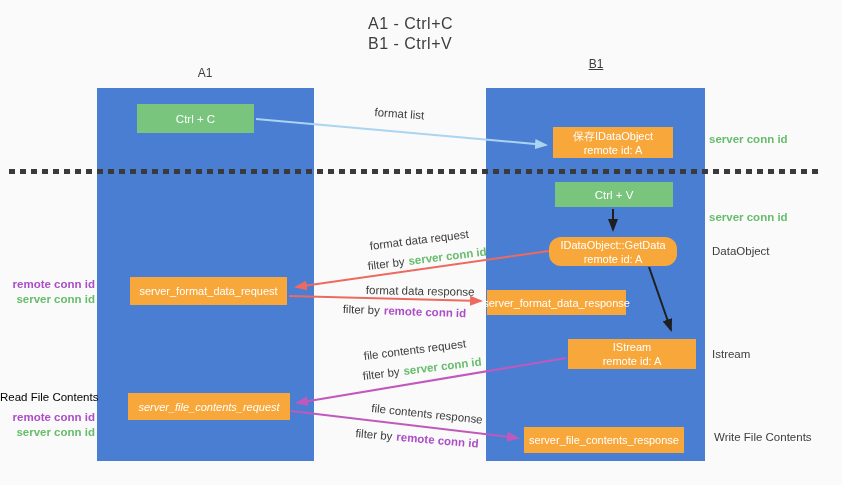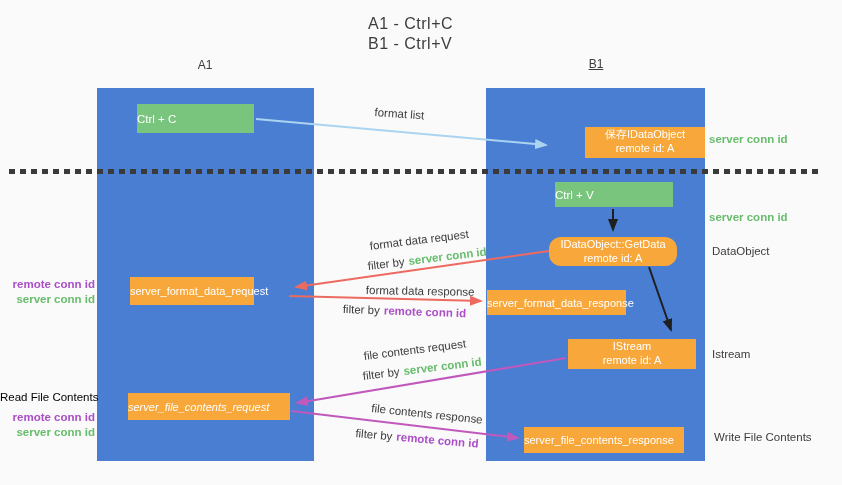--- a/index.html
+++ b/index.html
@@ -17,21 +17,21 @@
     letter-spacing:0.5px;
   }
   .lane-header{
     position:absolute;width:120px;text-align:center;
     font-size:12px;line-height:15px;color:var(--text-dark,#3d3d3d);
   }
   .lane{
     position:absolute;background:var(--lane-blue,#4a7ed3);
   }
   .box{
-    position:absolute;display:flex;align-items:center;
+    position:absolute;display:flex;align-items:center;justify-content:center;
     color:#fff;text-align:center;font-size:11.5px;
     box-sizing:border-box;
   }
   .box.green{background:var(--box-green,#79c57e);}
   .box.orange{background:var(--box-orange,#f8a73b);}
   .box.two-line{flex-direction:column;line-height:14px;font-size:11px;}
   .alabel{
     position:absolute;font-size:11.5px;color:var(--text-dark,#3d3d3d);
     white-space:nowrap;transform-origin:left top;
   }
@@ -58,21 +58,21 @@
 </head>
 <body>
 
 <div class="canvas">
 
   <div class="title">
     <div>A1 - Ctrl+C</div>
     <div>B1 - Ctrl+V</div>
   </div>
 
-  <div class="lane-header" style="left:145px;top:58px;">
+  <div class="lane-header" style="left:145px;top:66px;">
     <div>A1</div>
   </div>
   <div class="lane-header" style="left:536px;top:57px;text-decoration:underline;">
     <div>B1</div>
   </div>
 
   <div class="lane" style="left:97px;top:88px;width:217px;height:373px;"></div>
   <div class="lane" style="left:486px;top:88px;width:219px;height:373px;"></div>
 
   <div class="dotted-line"></div>
@@ -98,35 +98,35 @@
     <line x1="549" y1="251" x2="296" y2="287" style="stroke:var(--arrow-red,#ed6a60)" stroke-width="2" marker-end="url(#m-red)"></line>
     <line x1="289" y1="296" x2="481" y2="301" style="stroke:var(--arrow-red,#ed6a60)" stroke-width="2" marker-end="url(#m-red)"></line>
     <line x1="566" y1="358" x2="297" y2="403" style="stroke:var(--arrow-magenta,#c159bd)" stroke-width="2" marker-end="url(#m-magenta)"></line>
     <line x1="291" y1="411" x2="518" y2="438" style="stroke:var(--arrow-magenta,#c159bd)" stroke-width="2" marker-end="url(#m-magenta)"></line>
   </svg>
 
   <div class="box green z6" style="left:137px;top:104px;width:117px;height:29px;">
     <span>Ctrl + C</span>
   </div>
 
-  <div class="box orange two-line z6" style="left:553px;top:127px;width:120px;height:31px;margin-left:32px;">
+  <div class="box orange two-line z6" style="left:553px;top:127px;width:120px;height:31px;">
     <span>保存IDataObject</span>
     <span>remote id: A</span>
   </div>
 
   <div class="box green z6" style="left:555px;top:182px;width:118px;height:25px;">
     <span>Ctrl + V</span>
   </div>
 
   <div class="box orange two-line z6" style="left:549px;top:237px;width:128px;height:29px;border-radius:12px;">
     <span>IDataObject::GetData</span>
     <span>remote id: A</span>
   </div>
 
-  <div class="box orange z6" style="left:130px;top:277px;width:124px;height:28px;font-size:11px;">
+  <div class="box orange z6" style="left:130px;top:277px;width:157px;height:28px;font-size:11px;">
     <span>server_format_data_request</span>
   </div>
 
   <div class="box orange z6" style="left:487px;top:290px;width:139px;height:25px;font-size:11px;">
     <span>server_format_data_response</span>
   </div>
 
   <div class="box orange two-line z6" style="left:568px;top:339px;width:128px;height:30px;">
     <span>IStream</span>
     <span>remote id: A</span>

